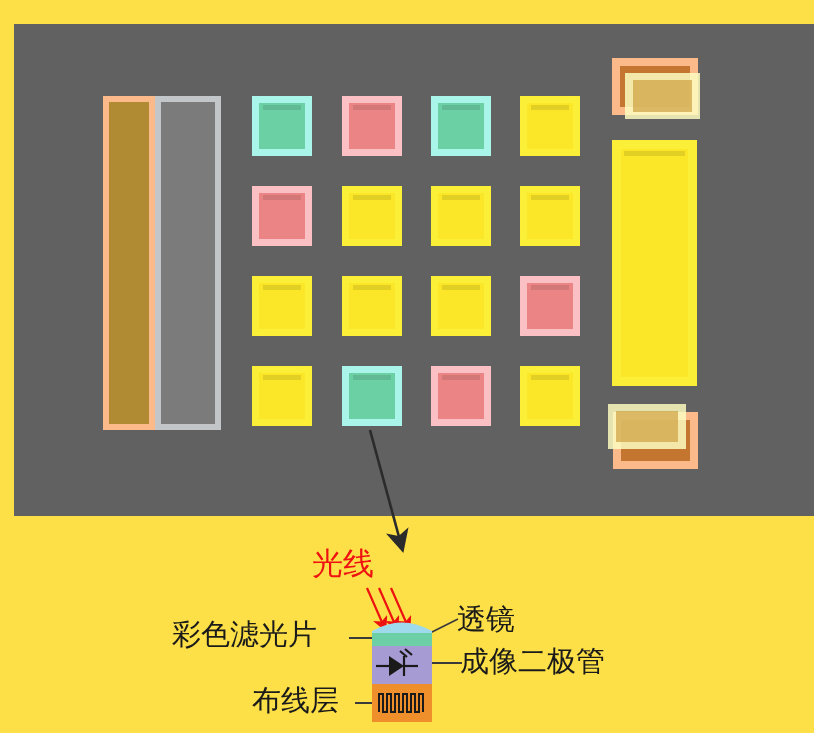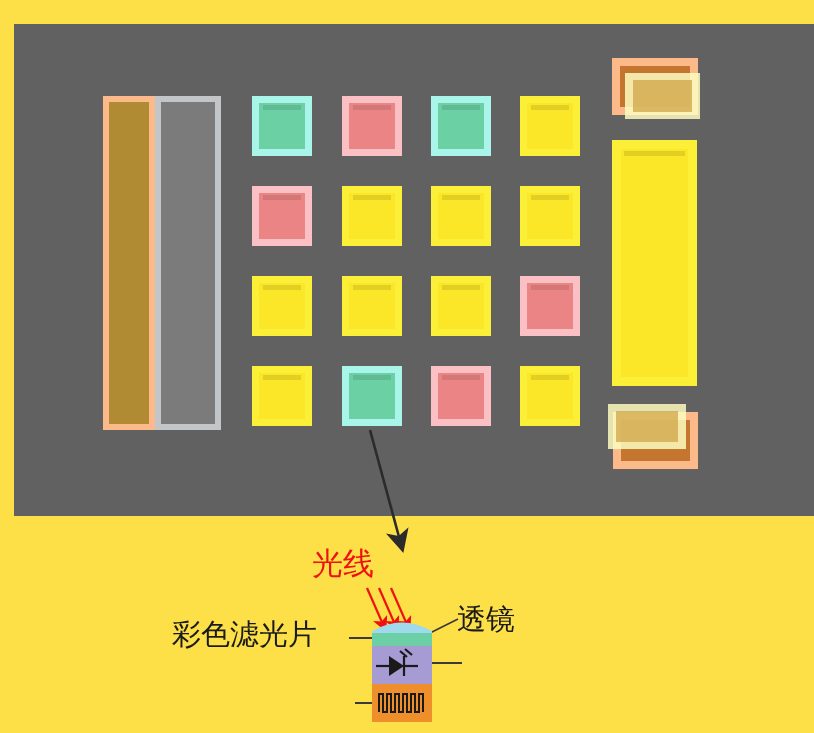--- a/index.html
+++ b/index.html
@@ -261,15 +261,17 @@
              L395,712 L395,694 L399,694 L399,712 L403,712 L403,694 L407,694 L407,712
              L411,712 L411,694 L415,694 L415,712 L419,712 L419,694 L423,694 L423,712" stroke="#1a1a1a" stroke-width="2" fill="none"></path>
   </svg>
 
   <div class="cn-label red" style="left:312px; top:548px;">光线</div>
 
   <div class="cn-label" style="left:172px; top:620px;text-align:right;">彩色滤光片</div>
 
   <div class="cn-label" style="left:457px; top:605px;">透镜</div>
 
-
+  <div class="cn-label" style="left:460px; top:647px;">成像二极管</div>
+
+  <div class="cn-label" style="left:252px; top:686px;">布线层</div>
 
 </div>
 
 </body></html>

